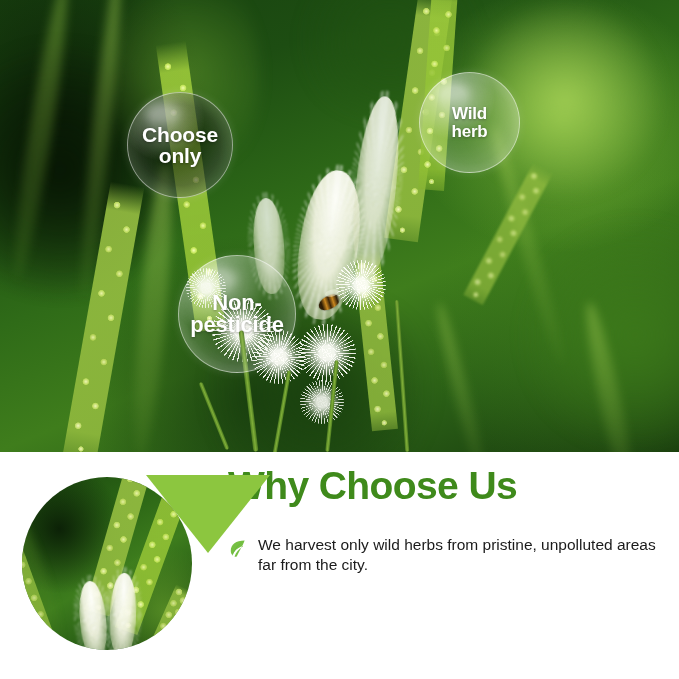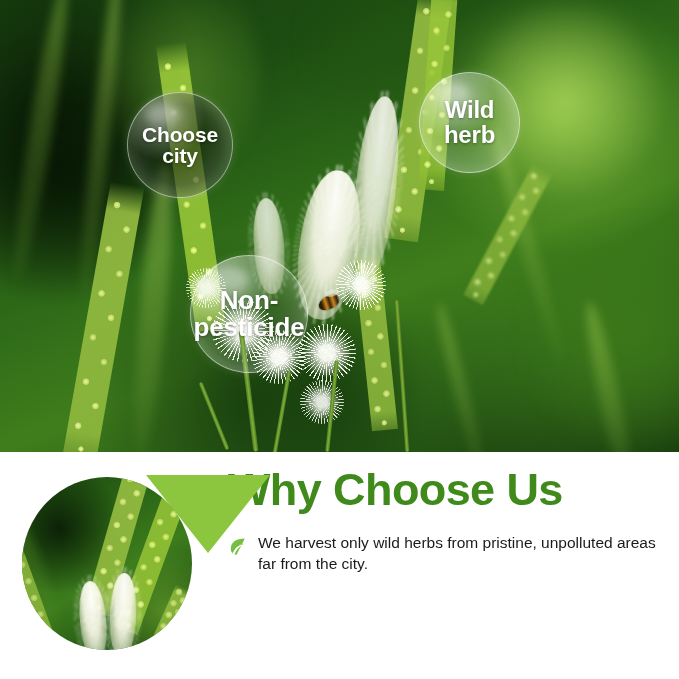--- a/index.html
+++ b/index.html
@@ -119,26 +119,26 @@
   .bubble .btext { text-shadow:0 1px 3px rgba(0,0,0,.35); position:relative; z-index:3; }
   .bubble::after{
     content:""; position:absolute; left:16%; top:10%; width:34%; height:20%;
     border-radius:50%; background:rgba(255,255,255,.30); filter:blur(5px);
   }
   #bubble-fresh-ripe { left:127px; top:92px;  width:106px; height:106px; font-size:21px;
     background-image:
       radial-gradient(circle at 34% 26%, rgba(255,255,255,.30) 0 10%, rgba(255,255,255,0) 40%),
       radial-gradient(circle at 50% 50%, rgba(12,24,8,.55) 0 55%, rgba(30,48,20,.30) 80%, rgba(255,255,255,.30) 100%);
   }
-  #bubble-wild-field { left:419px; top:72px; width:101px; height:101px; font-size:24px;
+  #bubble-wild-field { left:419px; top:72px; width:101px; height:101px; font-size:17px;
     background-image:
       radial-gradient(circle at 34% 26%, rgba(255,255,255,.40) 0 12%, rgba(255,255,255,0) 42%),
       radial-gradient(circle at 50% 50%, rgba(255,255,255,.10) 0 58%, rgba(255,255,255,.20) 84%, rgba(255,255,255,.55) 100%);
   }
-  #bubble-non-pesticide { left:190px; top:255px; width:118px; height:118px; font-size:26px;
+  #bubble-non-pesticide { left:178px; top:255px; width:118px; height:118px; font-size:22px;
     background-image:
       radial-gradient(circle at 32% 24%, rgba(255,255,255,.35) 0 12%, rgba(255,255,255,0) 42%),
       radial-gradient(circle at 50% 50%, rgba(255,255,255,.07) 0 60%, rgba(255,255,255,.18) 86%, rgba(255,255,255,.50) 100%);
   }
 
   
   .panel { position:absolute; left:0; top:452px; width:679px; height:227px; background:#fff; }
 
   .triangle {
     position:absolute; left:146px; top:475px;
@@ -152,22 +152,22 @@
     position:absolute; left:22px; top:477px; width:170px; height:173px;
     border-radius:50%; overflow:hidden; z-index:2;
     background:
       radial-gradient(ellipse 90px 90px at 22% 30%, rgba(10,30,6,.95), rgba(10,30,6,0) 72%),
       radial-gradient(ellipse 80px 90px at 84% 78%, rgba(95,150,40,.8), rgba(95,150,40,0) 72%),
       linear-gradient(150deg,#1c470f 0%,#2a6415 30%,#3d7c1d 55%,#245713 80%,#143708 100%);
   }
 
   .content { position:absolute; left:228px; top:466px; width:451px; }
   .title {
-    color:#3f8a1b; font-size:45px; font-weight:bold; letter-spacing:-.6px;
-    line-height:1.05; margin-bottom:20px;
+    color:#3f8a1b; font-size:39px; font-weight:bold; letter-spacing:-.6px;
+    line-height:1.05; margin-bottom:28px;
   }
   .bullets { display:flex; flex-direction:column; gap:17px; }
   .bullet { display:flex; align-items:flex-start; gap:11px; }
   .leaf-icon { flex:0 0 auto; margin-top:3px; }
   .bullet-text {
     color:#1b1b1b; font-size:15.5px; line-height:1.32; font-weight:500;
     max-width:412px;
   }
 </style>
 </head>
@@ -225,21 +225,21 @@
     <div class="stem" style="left:246px;top:330px;width:5px;height:122px;transform:rotate(-7deg);"></div>
     <div class="stem" style="left:280px;top:370px;width:4px;height:84px;transform:rotate(10deg);"></div>
     <div class="stem" style="left:212px;top:380px;width:4px;height:72px;transform:rotate(-22deg);"></div>
     <div class="stem" style="left:330px;top:360px;width:4px;height:92px;transform:rotate(6deg);"></div>
     <div class="stem" style="left:400px;top:300px;width:4px;height:152px;transform:rotate(-4deg);"></div>
 
     <div class="bee" style="left:318px;top:296px;"></div>
 
     <div class="bubble" id="bubble-fresh-ripe">
       <span class="btext">
-        <span>Choose</span><br><span>city</span>
+        <span>Choose</span><br><span>only</span>
       </span>
     </div>
 
     <div class="bubble" id="bubble-wild-field">
       <span class="btext">
         <span>Wild</span><br><span>herb</span>
       </span>
     </div>
 
     <div class="bubble" id="bubble-non-pesticide">

